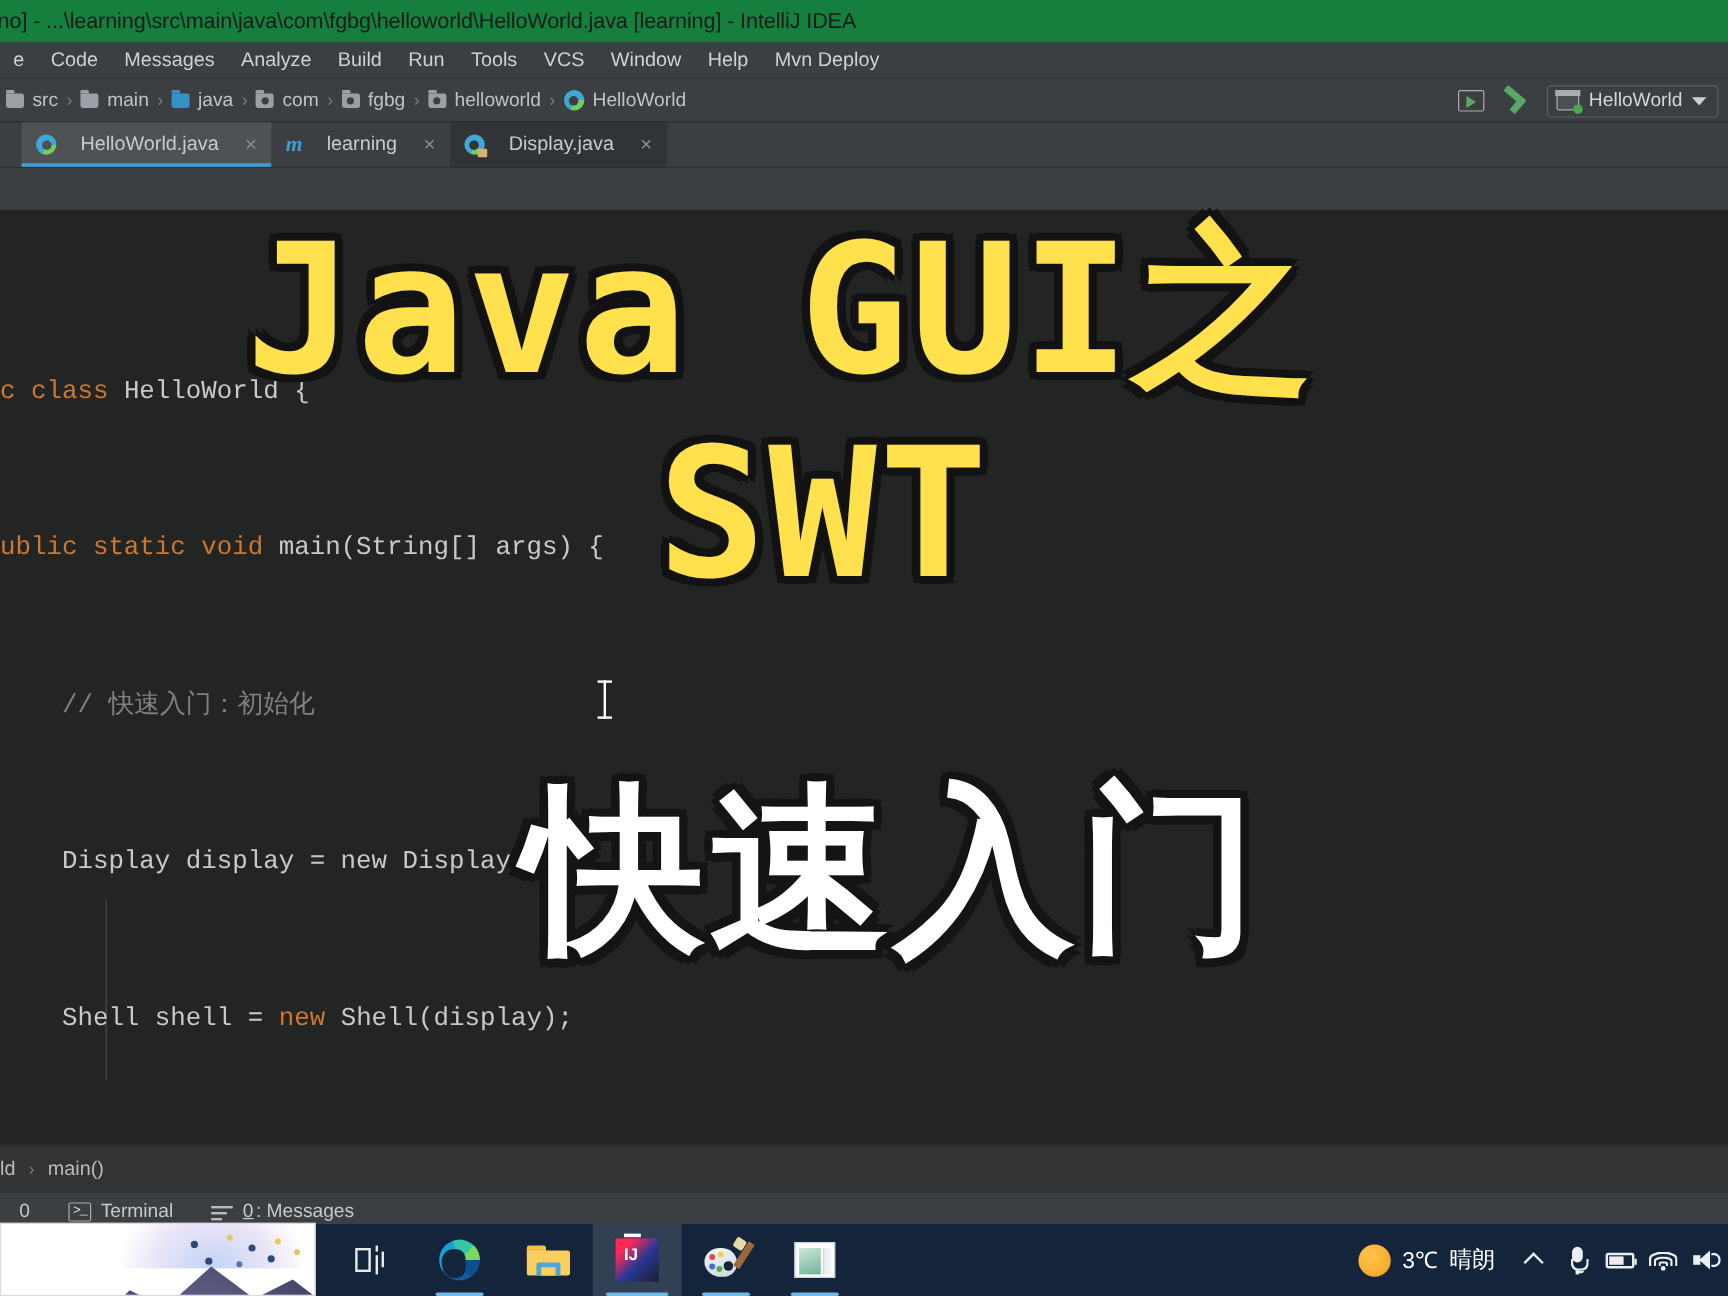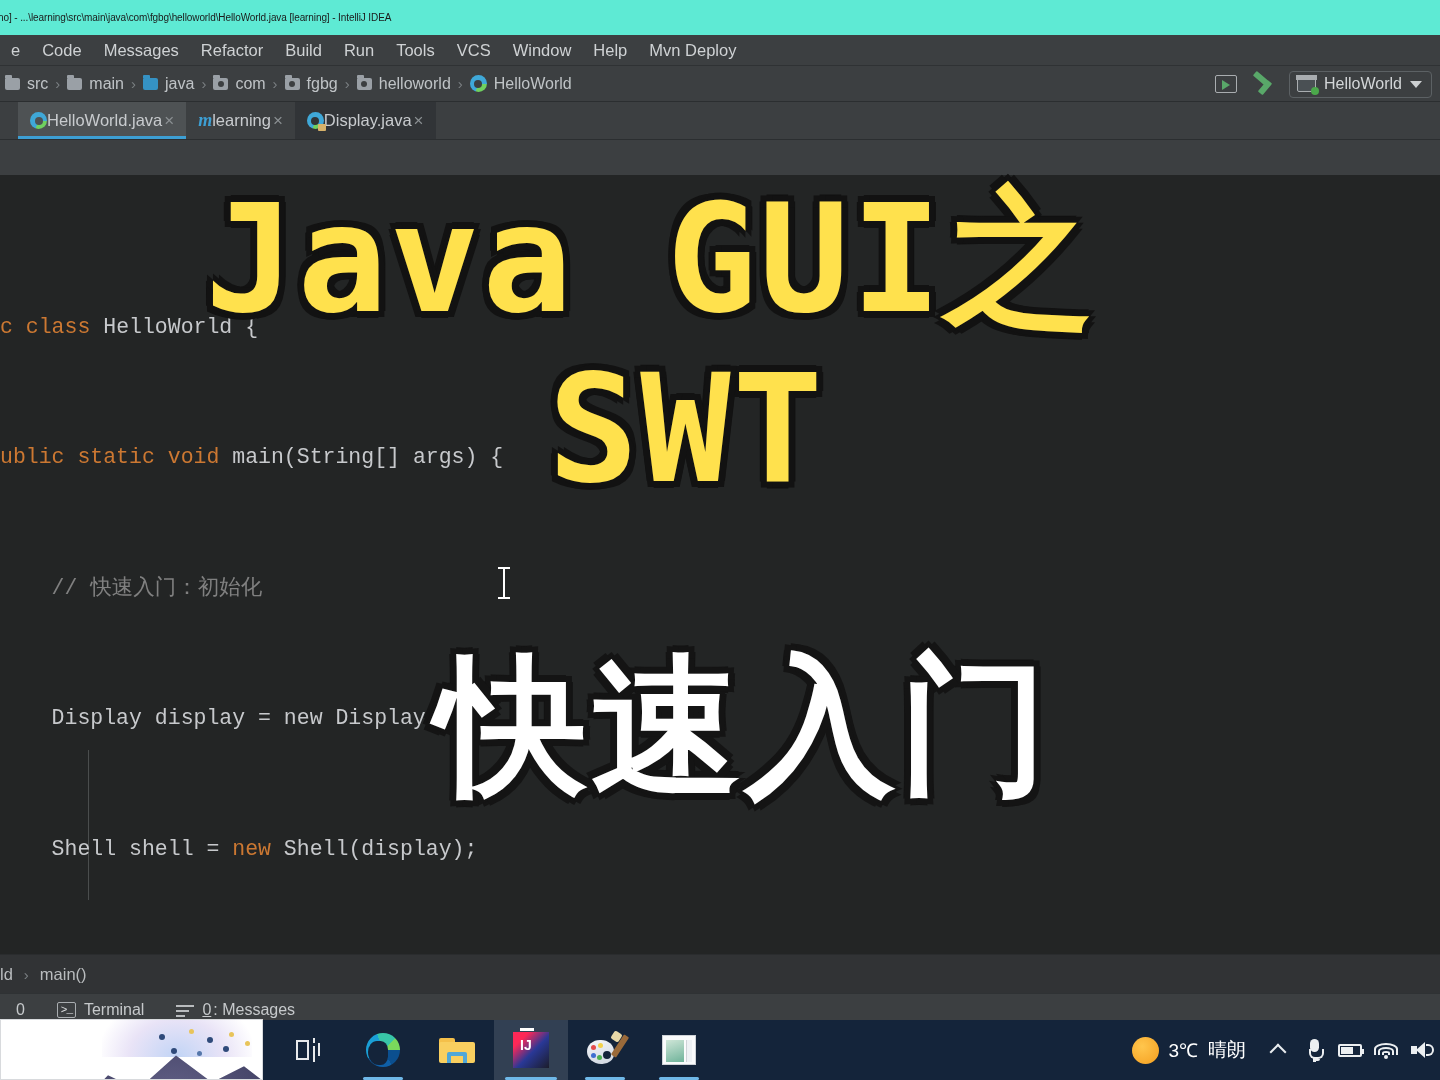--- a/index.html
+++ b/index.html
@@ -6,23 +6,23 @@
   html,body { width:1440px; height:1080px; overflow:hidden; }
   body {
     font-family:"Liberation Sans", sans-serif;
     background:#1e2429;
     position:relative;
   }
 
   
   .titlebar{
     position:absolute; left:0; top:0; width:1440px; height:35px;
-    background:#5eead4; color:#1a1a1a;
+    background:#15803d; color:#1a1a1a;
     display:flex; align-items:center;
-    font-size:10px; letter-spacing:-0.1px;
+    font-size:18px; letter-spacing:-0.1px;
     padding-left:0px; white-space:nowrap; overflow:hidden;text-align:center;
   }
   .titlebar .ttxt{ margin-left:-2px; }
 
   
   .ide{
     position:absolute; left:0; top:35px; width:1440px; height:985px;
     background:#3c3f41;
   }
 
@@ -66,21 +66,21 @@
     height:27px;padding:0 9px 0 7px;color:#d3d6d8;font-size:16px;
   }
   .runcfg .wicon{width:19px;height:16px;border:1.6px solid #a9adb0;border-radius:2px;background:#4a5054;position:relative;}
   .runcfg .wicon::before{content:"";position:absolute;left:-1.6px;top:-1.6px;right:-1.6px;height:5px;background:#a9adb0;}
   .runcfg .wicon::after{content:"";position:absolute;right:-4px;bottom:-4px;width:8px;height:8px;border-radius:50%;background:#4ba84b;}
   .caret{width:0;height:0;border-left:6px solid transparent;border-right:6px solid transparent;border-top:7px solid #cdd0d2;}
 
   
   .tabstrip{ height:38px; background:#3c3f41; display:flex; align-items:stretch;
     font-size:16.5px; border-bottom:1px solid #2b2e30;}
-  .tab{ display:flex;align-items:center;gap:0;padding:0 12px;color:#c8cbce;position:relative;}
+  .tab{ display:flex;align-items:center;gap:20px;padding:0 12px;color:#c8cbce;position:relative;}
   .tab.active{ background:#4e5254; }
   .tab.active::after{content:"";position:absolute;left:0;right:0;bottom:0;height:3px;background:#3d9fd4;}
   .tab.dark{ background:#313437; }
   .tab .x{ color:#8b9093; font-size:17px; margin-left:2px; }
   .tabicon-j{ width:17px;height:17px;border-radius:50%;
     background:conic-gradient(from 200deg,#3fa8d8 0deg 250deg,#6fd05f 250deg 360deg);position:relative;}
   .tabicon-j::after{content:"";position:absolute;left:4.5px;top:4.5px;width:8px;height:8px;border-radius:50%;background:#4e5254;}
   .tabicon-jl{ width:17px;height:17px;border-radius:50%;
     background:conic-gradient(from 200deg,#3fa8d8 0deg 300deg,#6fd05f 300deg 360deg);position:relative;}
   .tabicon-jl::after{content:"";position:absolute;left:4.5px;top:4.5px;width:8px;height:8px;border-radius:50%;background:#313437;}
@@ -260,21 +260,21 @@
 <div class="titlebar">
   <span class="ttxt">no] - ...\learning\src\main\java\com\fgbg\helloworld\HelloWorld.java [learning] - IntelliJ IDEA</span>
 </div>
 
 <div class="ide">
 
   <div class="menubar">
     <div class="mi">e</div>
     <div class="mi">Code</div>
     <div class="mi">Messages</div>
-    <div class="mi">Refactor</div>
+    <div class="mi">Analyze</div>
     <div class="mi">Build</div>
     <div class="mi">Run</div>
     <div class="mi">Tools</div>
     <div class="mi">VCS</div>
     <div class="mi">Window</div>
     <div class="mi">Help</div>
     <div class="mi">Mvn Deploy</div>
   </div>
 
   <div class="navbar">

